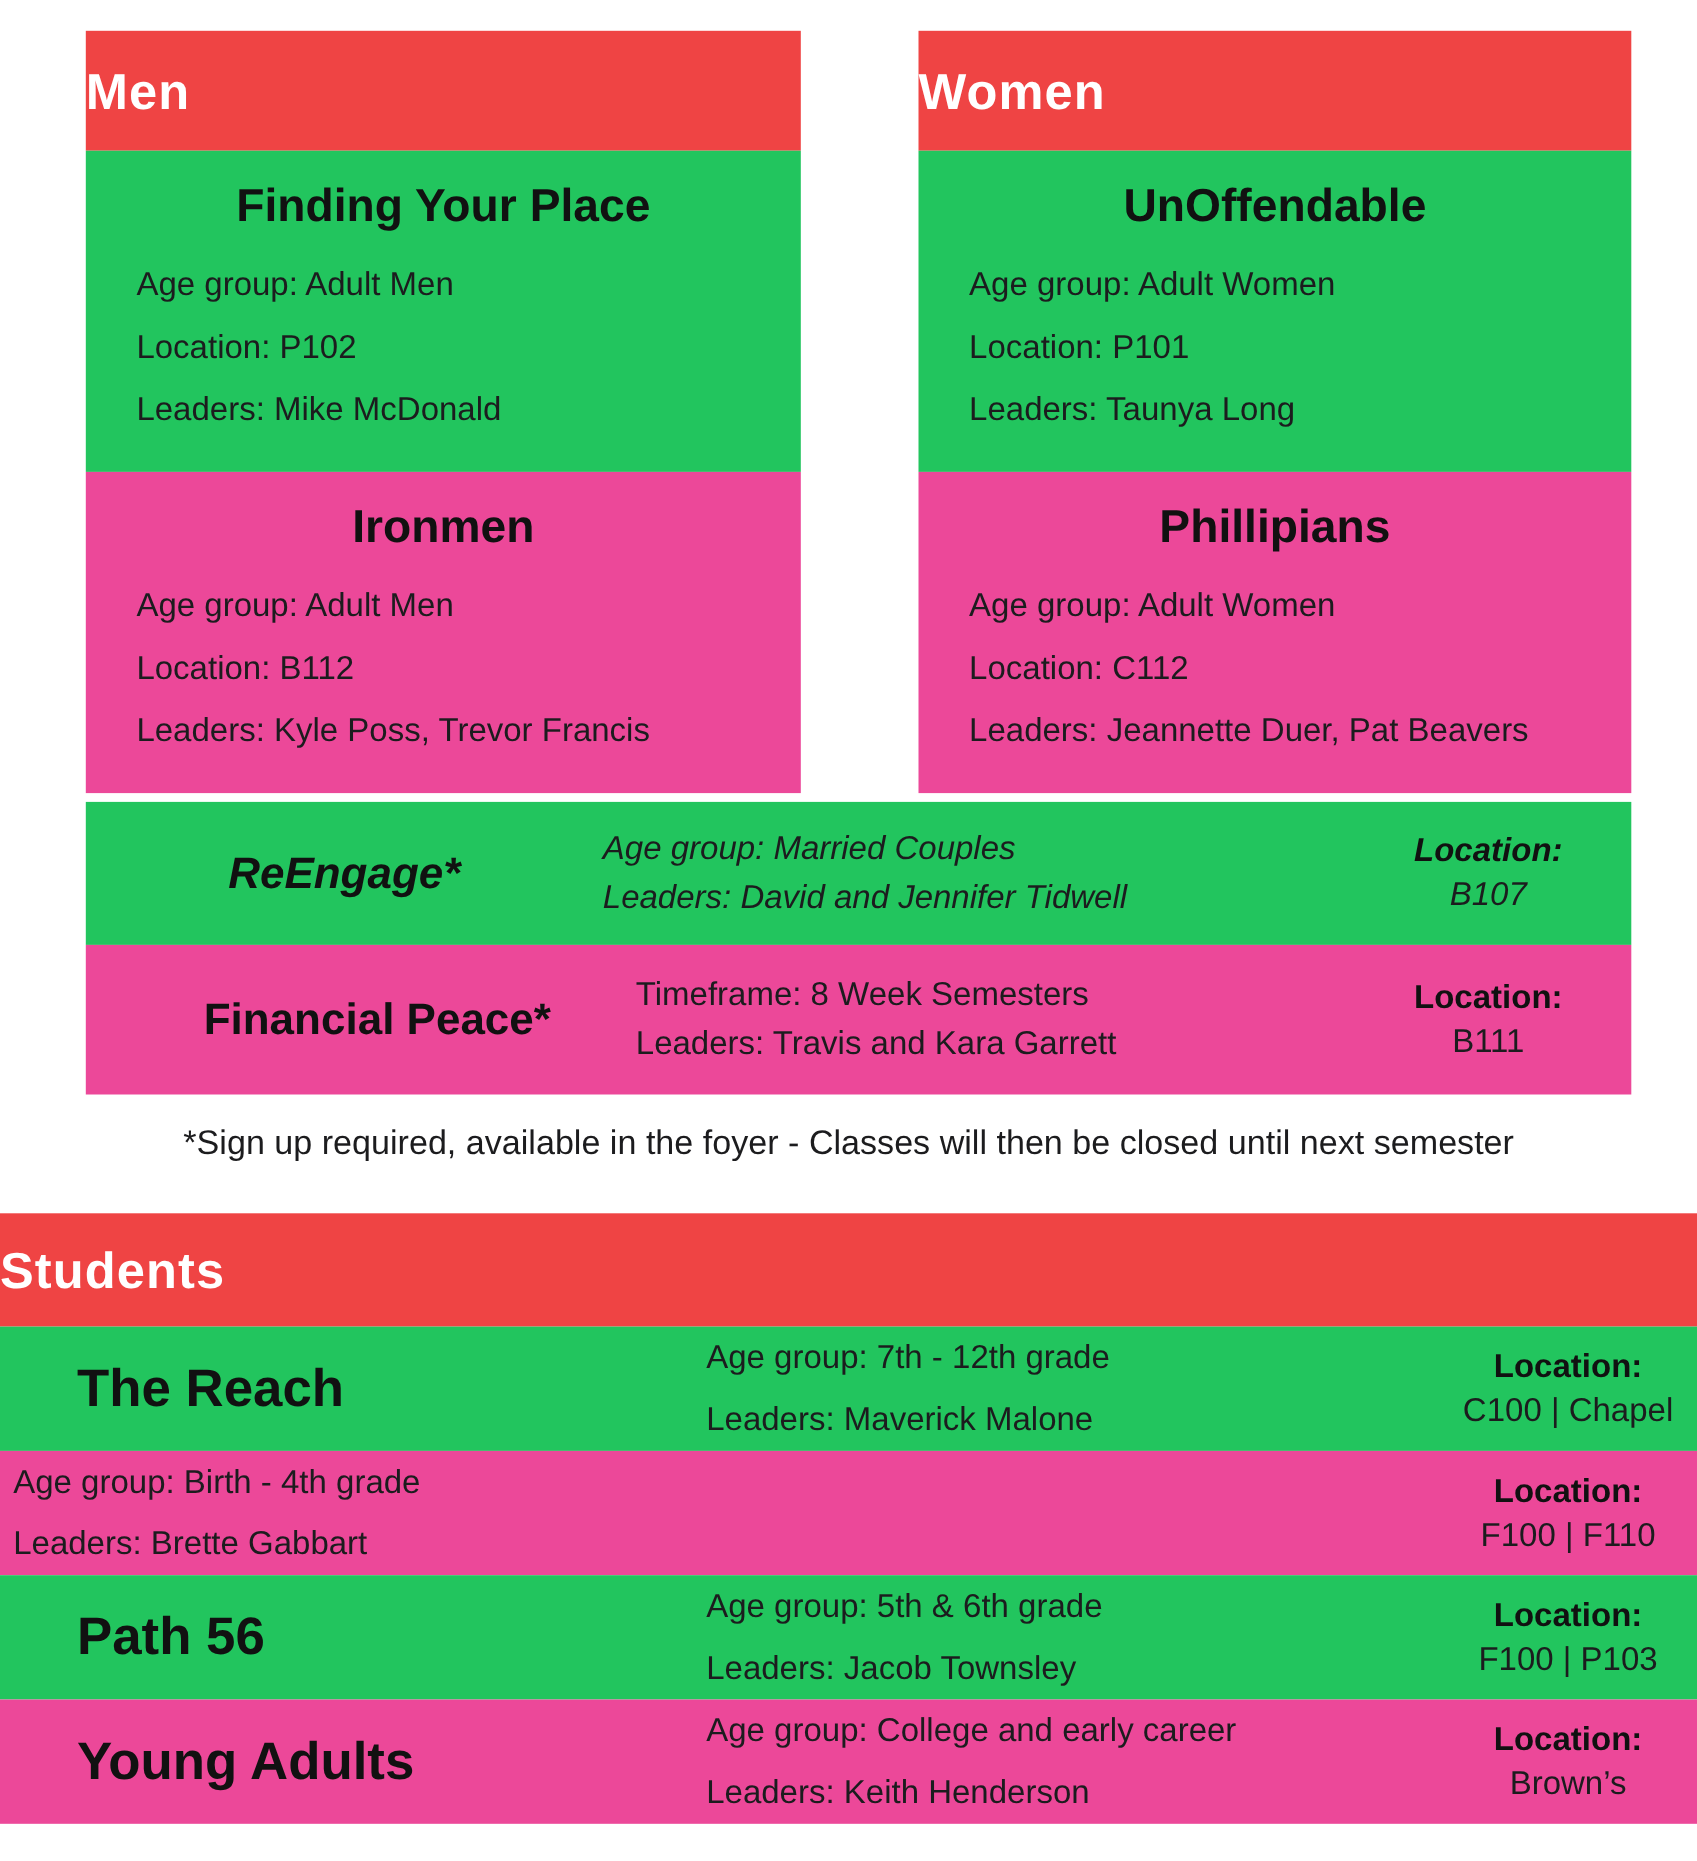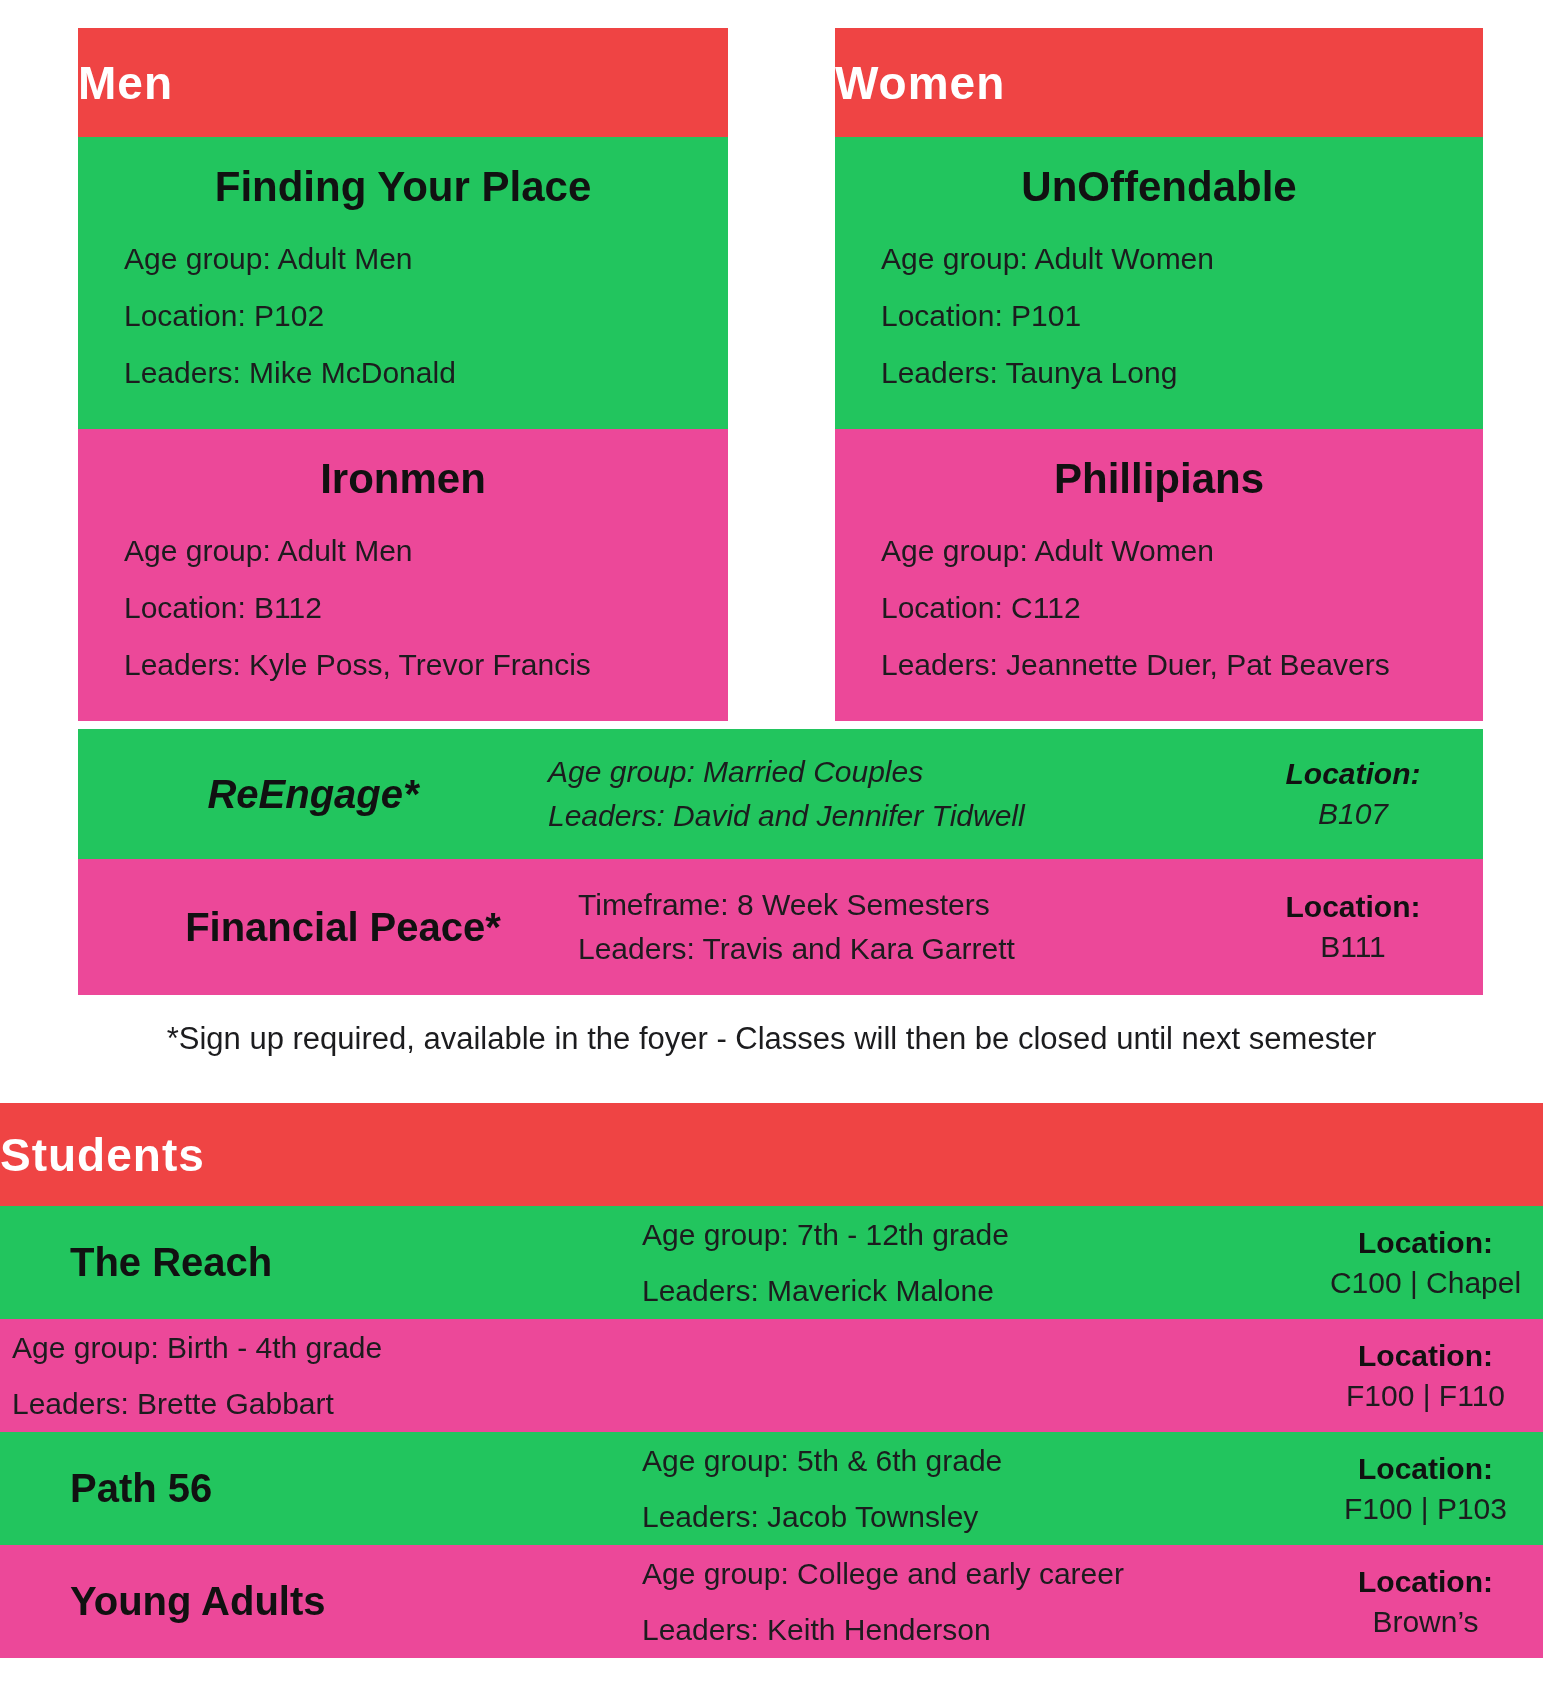--- a/index.html
+++ b/index.html
@@ -81,21 +81,21 @@
     color: #1c1c1e;
   }
 
   
   .students { margin-top: 46px; }
   .students .band-header { height: 103px; }
   .student-row { display: flex; align-items: center; height: 113px; width: 1543px; }
   .student-title {
     width: 630px;
     padding-left: 70px;
-    font-size: 40px;
+    font-size: 48px;
     font-weight: bold;
     color: #111111;
   }
   .student-info { flex: 1; font-size: 30px; color: #1c1c1e; }
   .student-info p { margin: 12px; line-height: 44px; }
   .student-location { width: 235px; text-align: center; font-size: 30px; }
 </style>
 </head>
 <body>
 

